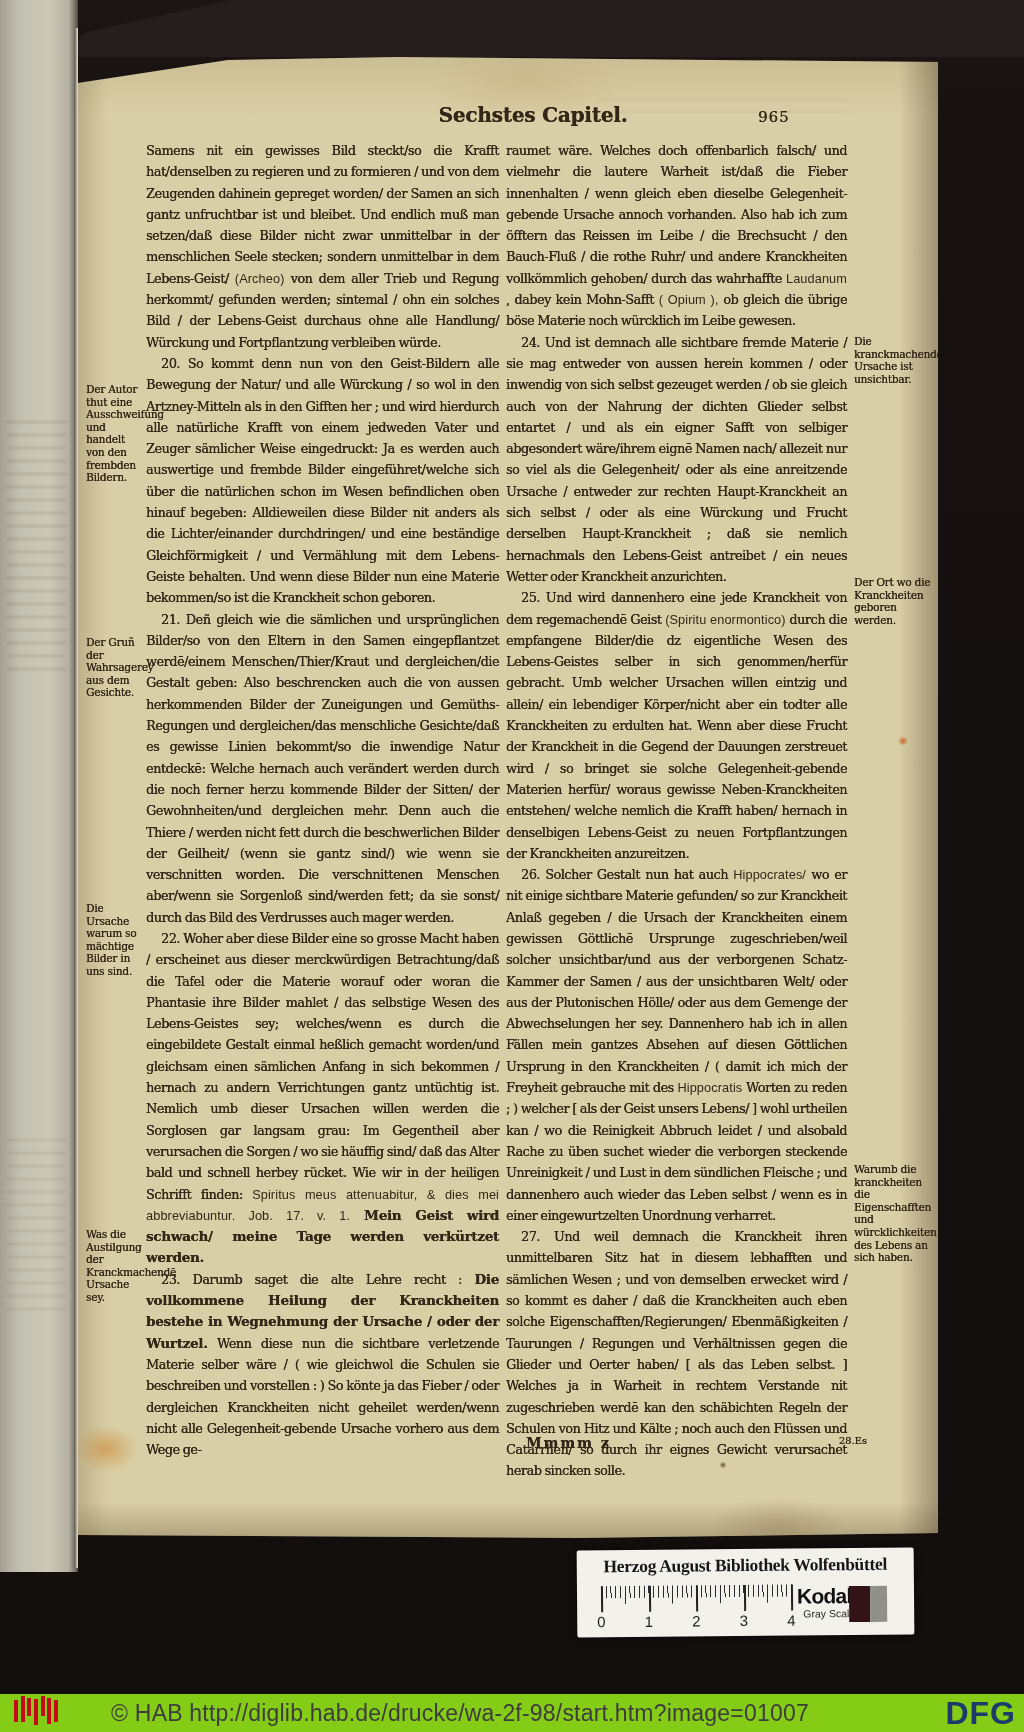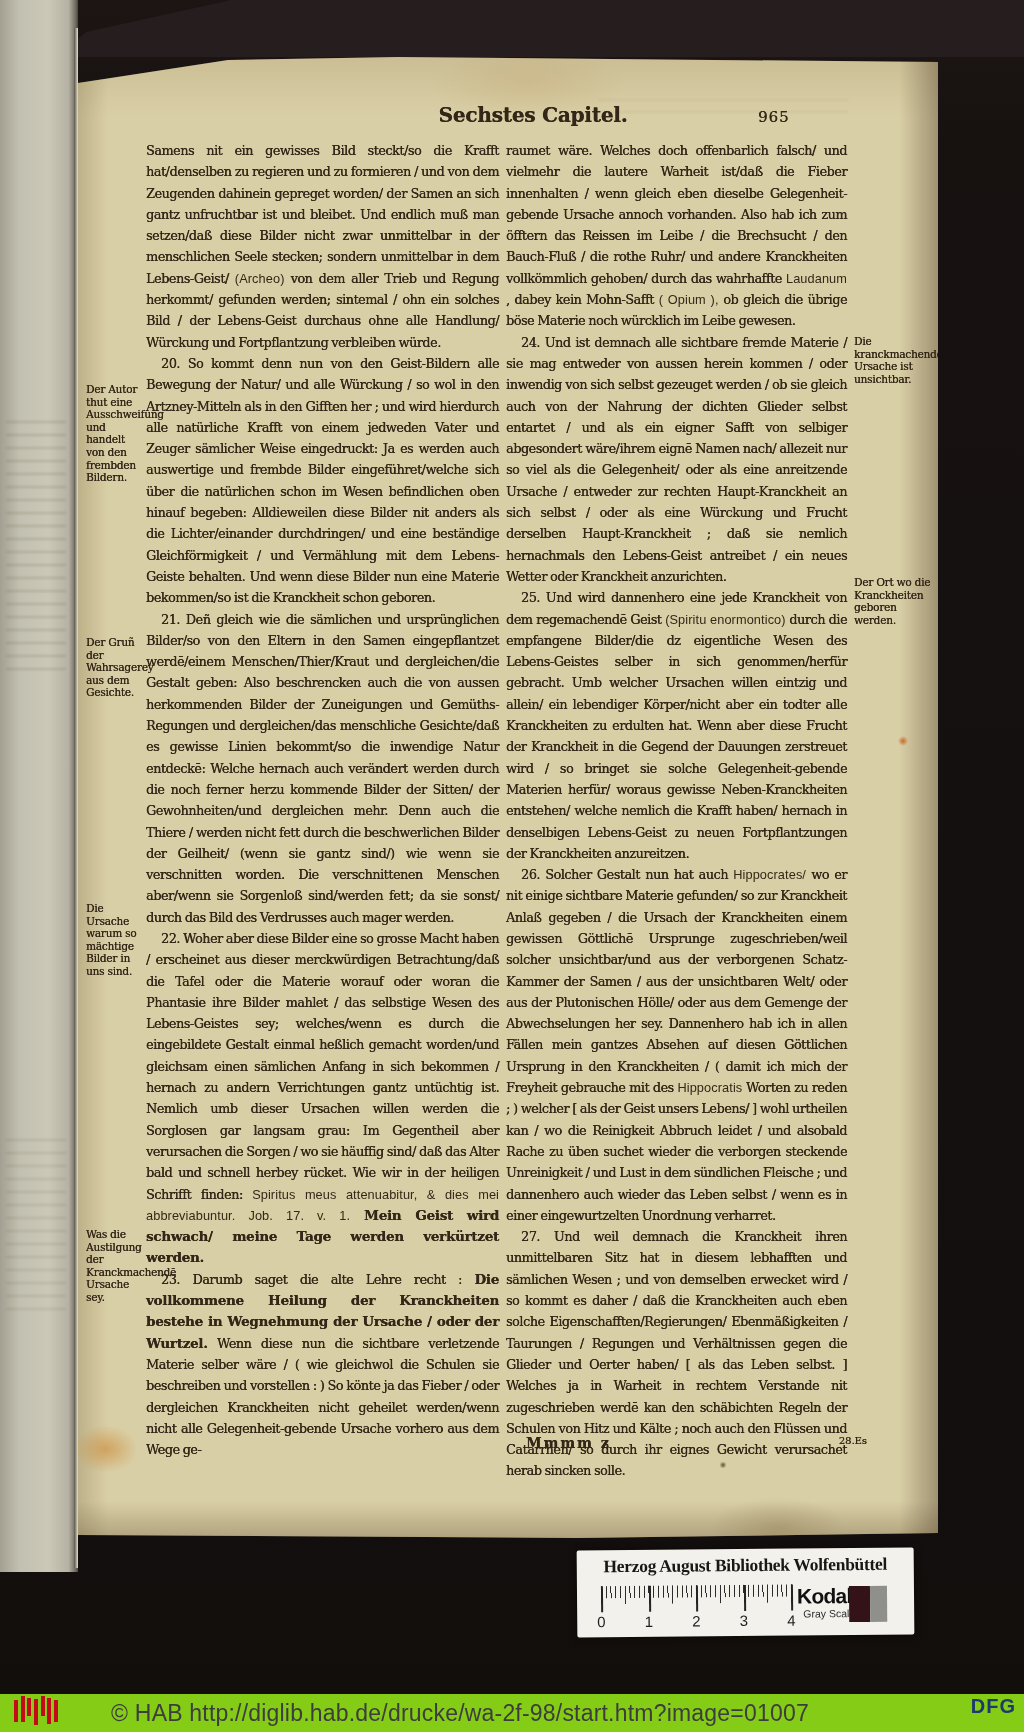--- a/index.html
+++ b/index.html
@@ -77,21 +77,21 @@
   .patch{display:inline-block;height:36px;vertical-align:top;}
   .patch-dark{width:21px;background:#331218;}
   .patch-gray{width:17px;background:#8f8f8b;}
   
   .footer{position:absolute;left:0;top:1694px;width:1024px;height:38px;background:#84cc16;
     font-family:"Liberation Sans",sans-serif;}
   .hab-logo{position:absolute;left:14px;top:4px;width:58px;height:30px;}
   .hab-bar{position:absolute;width:4px;background:#c20d19;}
   .copyright{position:absolute;left:0;top:0;width:920px;height:38px;line-height:38px;
     text-align:center;font-size:23px;color:#3d3d3d;letter-spacing:0.2px;}
-  .dfg{position:absolute;right:8px;top:1px;font-size:20px;font-weight:bold;color:#1d3a6b;letter-spacing:1px;}
+  .dfg{position:absolute;right:8px;top:1px;font-size:32px;font-weight:bold;color:#1d3a6b;letter-spacing:1px;}
 </style>
 </head>
 <body>
 
 <div class="backdrop"></div>
 <div class="top-band"></div>
 
 <div class="edge-strip">
   <div class="ghost" style="top:420px;height:250px;"></div>
   <div class="ghost" style="top:1130px;height:180px;opacity:.6;"></div>
@@ -106,20 +106,21 @@
 
   <div class="notes notes-left" id="notes-left">
       <div class="note" style="top: 326px;">Der Autor thut eine Ausschweifung und handelt von den frembden Bildern.</div>
       <div class="note" style="top: 579px;">Der Gruñ der Wahrsagerey aus dem Gesichte.</div>
       <div class="note" style="top: 845px;">Die Ursache warum so mächtige Bilder in uns sind.</div>
       <div class="note" style="top: 1171px;">Was die Austilgung der Kranckmachendē Ursache sey.</div>
     </div>
   <div class="notes notes-right" id="notes-right">
       <div class="note" style="top: 278px;">Die kranckmachende Ursache ist unsichtbar.</div>
       <div class="note" style="top: 519px;">Der Ort wo die Kranckheiten geboren werden.</div>
+      <div class="note" style="top: 1106px;">Warumb die kranckheiten die Eigenschafften und würcklichkeiten des Lebens an sich haben.</div>
     </div>
 
   <div class="col col-left">
       <p><span>Samens nit ein gewisses Bild steckt/so die Krafft hat/denselben zu regieren und zu formieren / und von dem Zeugenden dahinein gepreget worden/ der Samen an sich gantz unfruchtbar ist und bleibet. Und endlich muß man setzen/daß diese Bilder nicht zwar unmittelbar in der menschlichen Seele stecken; sondern unmittelbar in dem Lebens-Geist/ </span><span class="roman">(Archeo)</span><span> von dem aller Trieb und Regung herkommt/ gefunden werden; sintemal / ohn ein solches Bild / der Lebens-Geist durchaus ohne alle Handlung/ Würckung und Fortpflantzung verbleiben würde.</span></p>
       <p><span>20. So kommt denn nun von den Geist-Bildern alle Bewegung der Natur/ und alle Würckung / so wol in den Artzney-Mitteln als in den Gifften her ; und wird hierdurch alle natürliche Krafft von einem jedweden Vater und Zeuger sämlicher Weise eingedruckt: Ja es werden auch auswertige und frembde Bilder eingeführet/welche sich über die natürlichen schon im Wesen befindlichen oben hinauf begeben: Alldieweilen diese Bilder nit anders als die Lichter/einander durchdringen/ und eine beständige Gleichförmigkeit / und Vermählung mit dem Lebens-Geiste behalten. Und wenn diese Bilder nun eine Materie bekommen/so ist die Kranckheit schon geboren.</span></p>
       <p><span>21. Deñ gleich wie die sämlichen und ursprünglichen Bilder/so von den Eltern in den Samen eingepflantzet werdē/einem Menschen/Thier/Kraut und dergleichen/die Gestalt geben: Also beschrencken auch die von aussen herkommenden Bilder der Zuneigungen und Gemüths-Regungen und dergleichen/das menschliche Gesichte/daß es gewisse Linien bekommt/so die inwendige Natur entdeckē: Welche hernach auch verändert werden durch die noch ferner herzu kommende Bilder der Sitten/ der Gewohnheiten/und dergleichen mehr. Denn auch die Thiere / werden nicht fett durch die beschwerlichen Bilder der Geilheit/ (wenn sie gantz sind/) wie wenn sie verschnitten worden. Die verschnittenen Menschen aber/wenn sie Sorgenloß sind/werden fett; da sie sonst/ durch das Bild des Verdrusses auch mager werden.</span></p>
       <p><span>22. Woher aber diese Bilder eine so grosse Macht haben / erscheinet aus dieser merckwürdigen Betrachtung/daß die Tafel oder die Materie worauf oder woran die Phantasie ihre Bilder mahlet / das selbstige Wesen des Lebens-Geistes sey; welches/wenn es durch die eingebildete Gestalt einmal heßlich gemacht worden/und gleichsam einen sämlichen Anfang in sich bekommen / hernach zu andern Verrichtungen gantz untüchtig ist. Nemlich umb dieser Ursachen willen werden die Sorglosen gar langsam grau: Im Gegentheil aber verursachen die Sorgen / wo sie häuffig sind/ daß das Alter bald und schnell herbey rücket. Wie wir in der heiligen Schrifft finden: </span><span class="roman">Spiritus meus attenuabitur, &amp; dies mei abbreviabuntur. Job. 17. v. 1.</span><span class="em-bold"> Mein Geist wird schwach/ meine Tage werden verkürtzet werden.</span></p>
       <p><span>23. Darumb saget die alte Lehre recht : </span><span class="em-bold">Die vollkommene Heilung der Kranckheiten bestehe in Wegnehmung der Ursache / oder der Wurtzel.</span><span> Wenn diese nun die sichtbare verletzende Materie selber wäre / ( wie gleichwol die Schulen sie beschreiben und vorstellen : ) So könte ja das Fieber / oder dergleichen Kranckheiten nicht geheilet werden/wenn nicht alle Gelegenheit-gebende Ursache vorhero aus dem Wege ge-</span></p>
     </div>
   <div class="col col-right">

